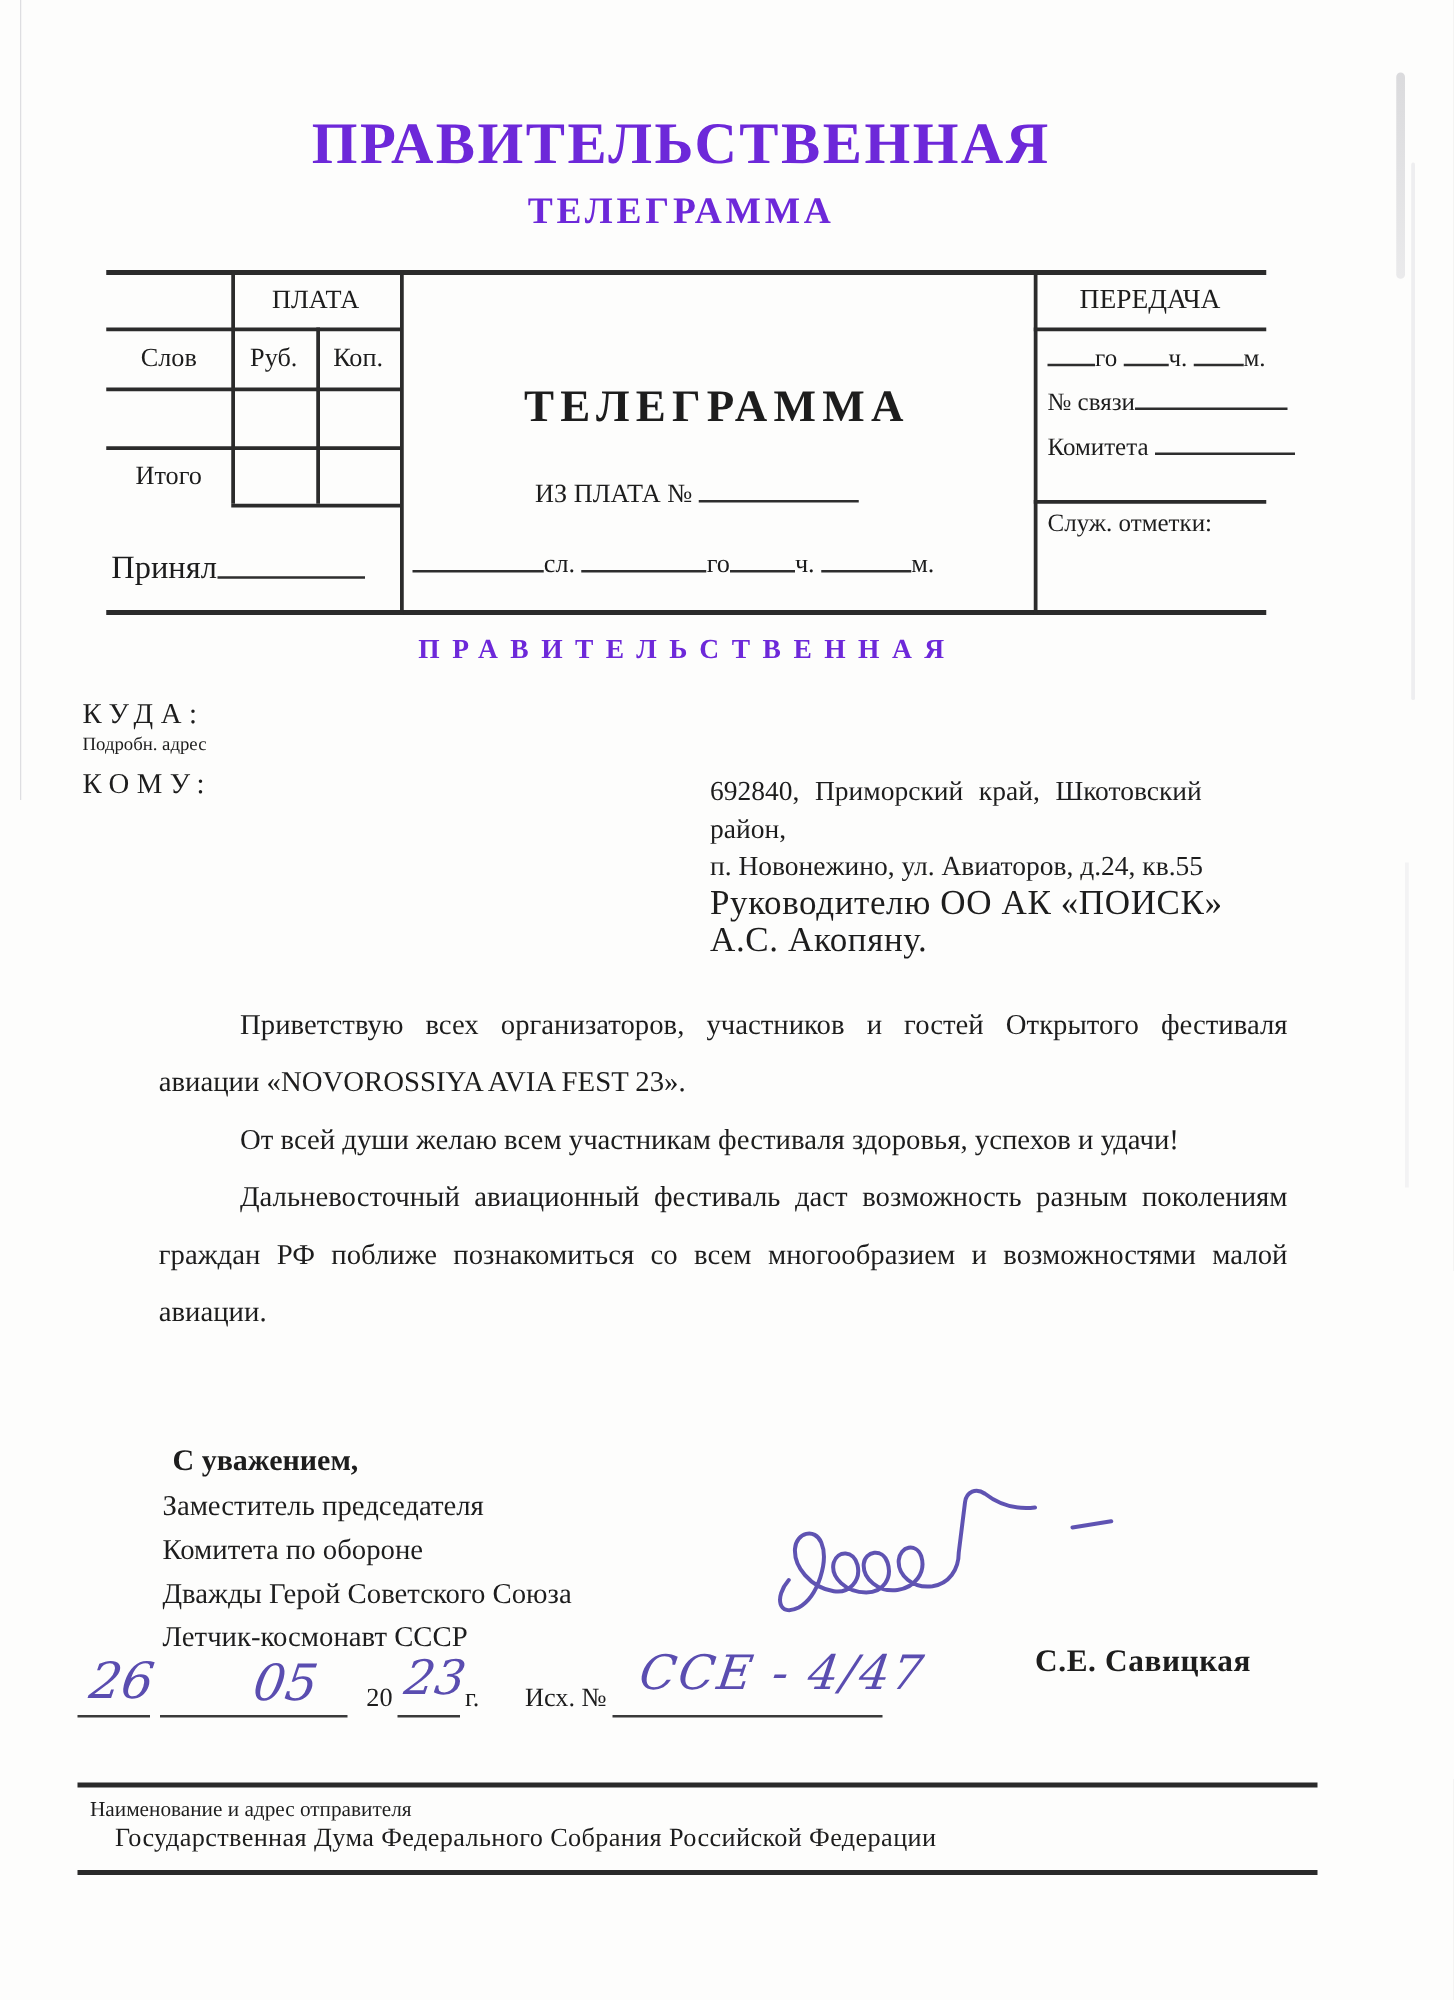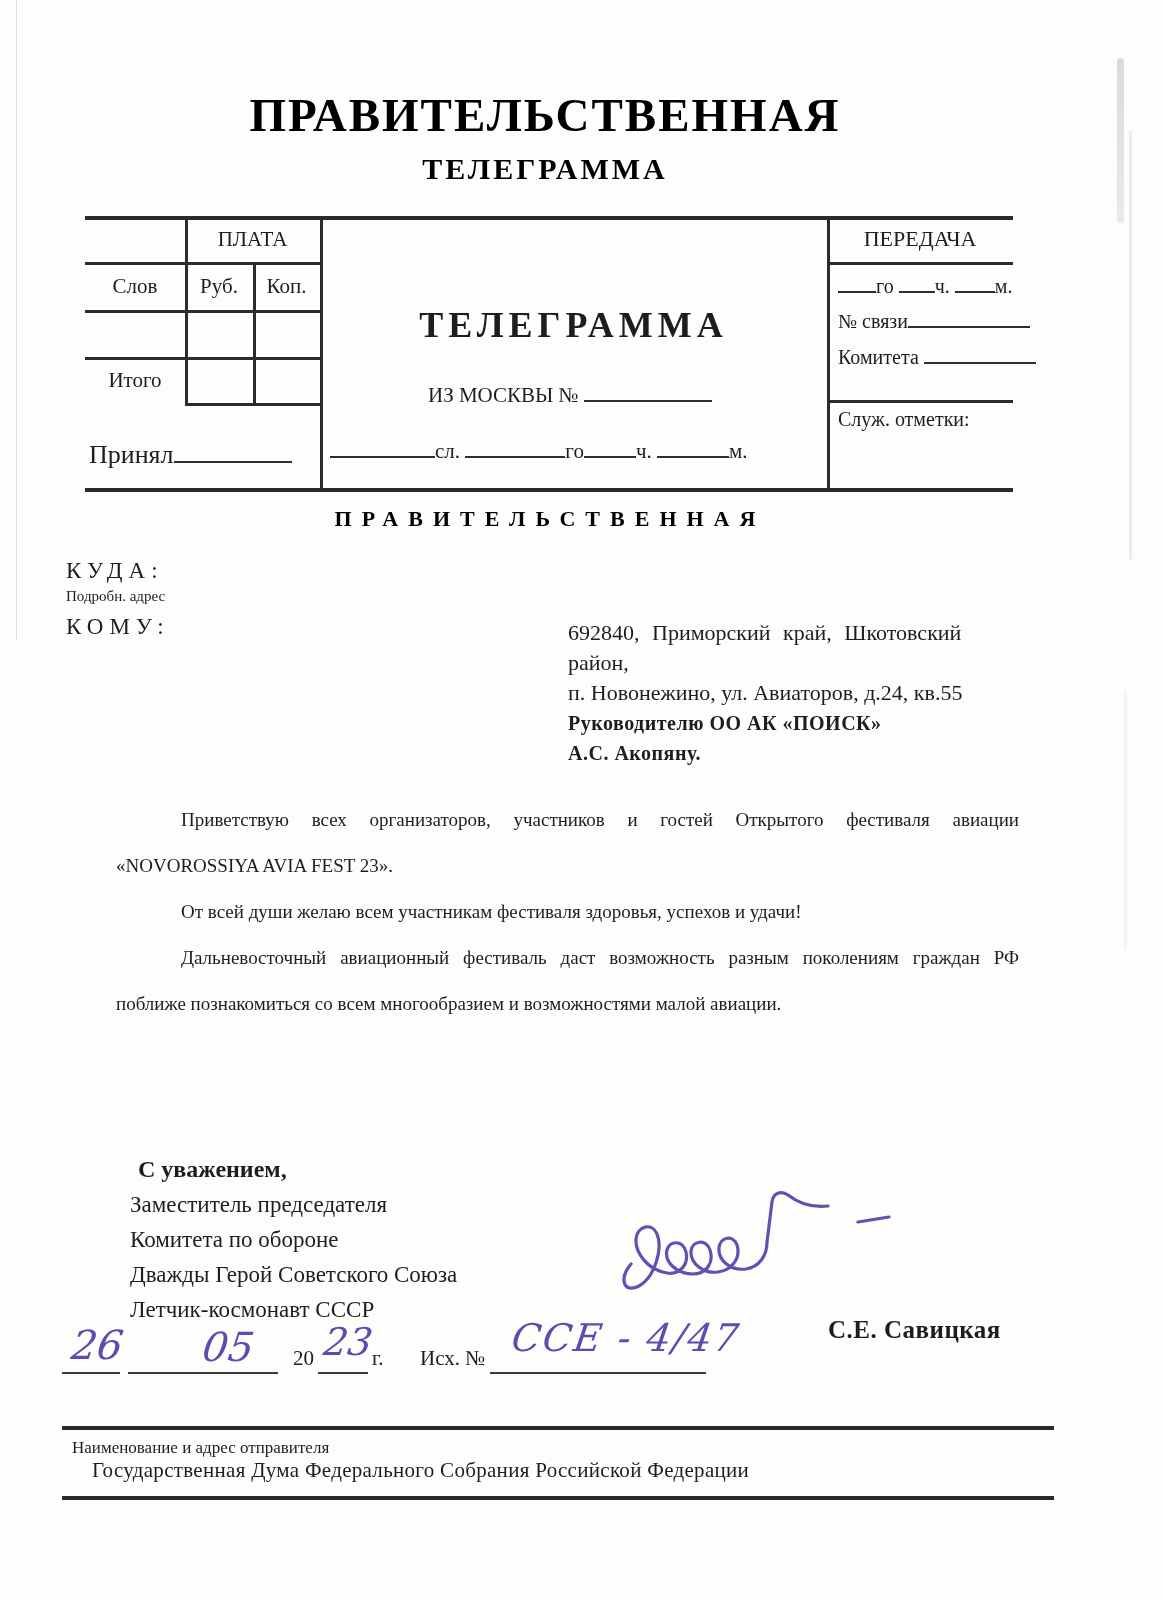--- a/index.html
+++ b/index.html
@@ -7,21 +7,21 @@
     position:relative;width:1163px;height:1600px;margin:0 auto;
     background:#fdfdfc;overflow:hidden;
     font-family:"Liberation Serif",serif;color:#1d1d1d;
   }
   
   .edge-left{position:absolute;left:16px;top:0;width:1px;height:640px;background:#b9b9c2;opacity:.45}
   .streak-a{position:absolute;left:1117px;top:58px;width:7px;height:165px;background:linear-gradient(#9a9aa2,#c7c7cd);opacity:.35;border-radius:4px}
   .streak-b{position:absolute;left:1129px;top:130px;width:3px;height:430px;background:#c3c3ca;opacity:.25;border-radius:3px}
   .streak-c{position:absolute;left:1124px;top:690px;width:3px;height:260px;background:#cfcfd6;opacity:.2}
 
-  .red{color:#000000}
+  .red{color:#6d28d9}
   .title1{position:absolute;left:0;top:88px;width:1090px;text-align:center;
           font-size:47px;font-weight:bold;letter-spacing:2px}
   .title2{position:absolute;left:0;top:152px;width:1090px;text-align:center;
           font-size:30px;font-weight:bold;letter-spacing:3px}
 
   .hl,.vl{position:absolute;background:#2b2b2b}
   .cell{position:absolute;display:flex;align-items:center;justify-content:center;
         font-size:21px;white-space:nowrap}
   .lbl{position:absolute;font-size:21px;white-space:nowrap}
   .blank{display:inline-block;border-bottom:2px solid #2e2e2e;height:.95em;vertical-align:baseline}
@@ -31,24 +31,24 @@
   .sm{font-size:20px}
 
   .classif{position:absolute;left:85px;top:506px;width:930px;text-align:center;
            font-size:22px;font-weight:bold;letter-spacing:10px}
   .kuda{position:absolute;left:66px;top:558px;font-size:23px;letter-spacing:6px}
   .kuda-sub{position:absolute;left:66px;top:588px;font-size:15px}
   .komu{position:absolute;left:66px;top:614px;font-size:23px;letter-spacing:6px}
 
   .addr{position:absolute;left:568px;top:618px;width:465px;line-height:30px;font-size:22px}
   .addr .wide{word-spacing:7px}
-  .addr .bold{font-size:20px;font-weight:bold;letter-spacing:.5px}
+  .addr .bold{font-size:28px;font-weight:normal;letter-spacing:.5px}
 
-  .body-text{position:absolute;left:116px;top:797px;width:903px;
-             font-size:19px;line-height:46px;text-align:justify}
+  .body-text{position:absolute;left:127px;top:797px;width:903px;
+             font-size:23px;line-height:46px;text-align:justify}
   .body-text p{margin:0;text-indent:65px}
 
   .sig-block{position:absolute;left:130px;top:1152px;font-size:23px;line-height:35px}
   .sig-block .salut{font-size:24px;font-weight:bold;padding-left:8px}
   .sig-name{position:absolute;left:828px;top:1316px;font-size:25px;font-weight:bold;letter-spacing:.5px}
   .sig-svg{position:absolute;left:615px;top:1180px}
 
   .hand{font-family:"DejaVu Serif",serif;font-style:italic;color:#5a4db0;
         position:absolute;white-space:nowrap;transform:skewX(-8deg)}
   .u{position:absolute;height:2px;background:#3a3a3a}
@@ -88,21 +88,21 @@
   <div class="cell" style="left:185px;top:262px;width:68px;height:48px">Руб.</div>
   <div class="cell" style="left:253px;top:262px;width:67px;height:48px">Коп.</div>
   <div class="cell" style="left:85px;top:357px;width:100px;height:46px">Итого</div>
 
   <div class="lbl" style="left:89px;top:436px;font-size:26px">
     <span>Принял</span><span class="blank" style="width:118px"></span>
   </div>
 
   <div class="tg-title">ТЕЛЕГРАММА</div>
   <div class="lbl" style="left:428px;top:380px">
-    <span>ИЗ МОСКВЫ №</span> <span class="blank" style="width:128px"></span>
+    <span>ИЗ ПЛАТА №</span> <span class="blank" style="width:128px"></span>
   </div>
   <div class="lbl" style="left:330px;top:436px">
     <span class="blank" style="width:105px"></span><span>сл.</span>
     <span class="blank" style="width:100px"></span><span>го</span><span class="blank" style="width:52px"></span><span>ч.</span>
     <span class="blank" style="width:72px"></span><span>м.</span>
   </div>
 
   <div class="cell" style="left:827px;top:216px;width:186px;height:46px;font-size:22px">ПЕРЕДАЧА</div>
   <div class="hl" style="left:827px;top:262px;width:186px;height:3px"></div>
   <div class="lbl sm" style="left:838px;top:272px">

